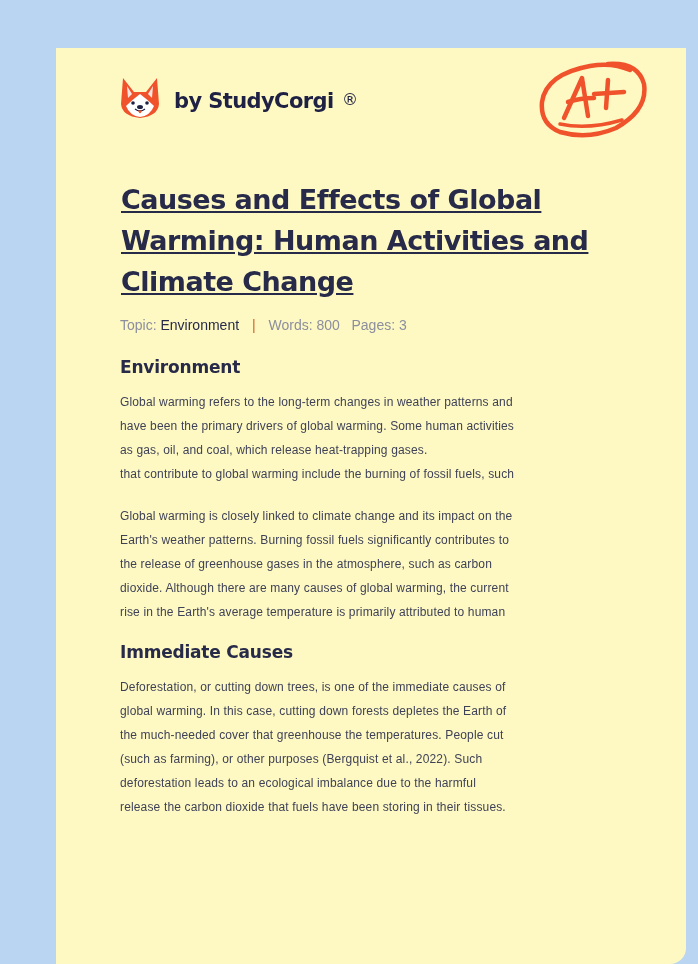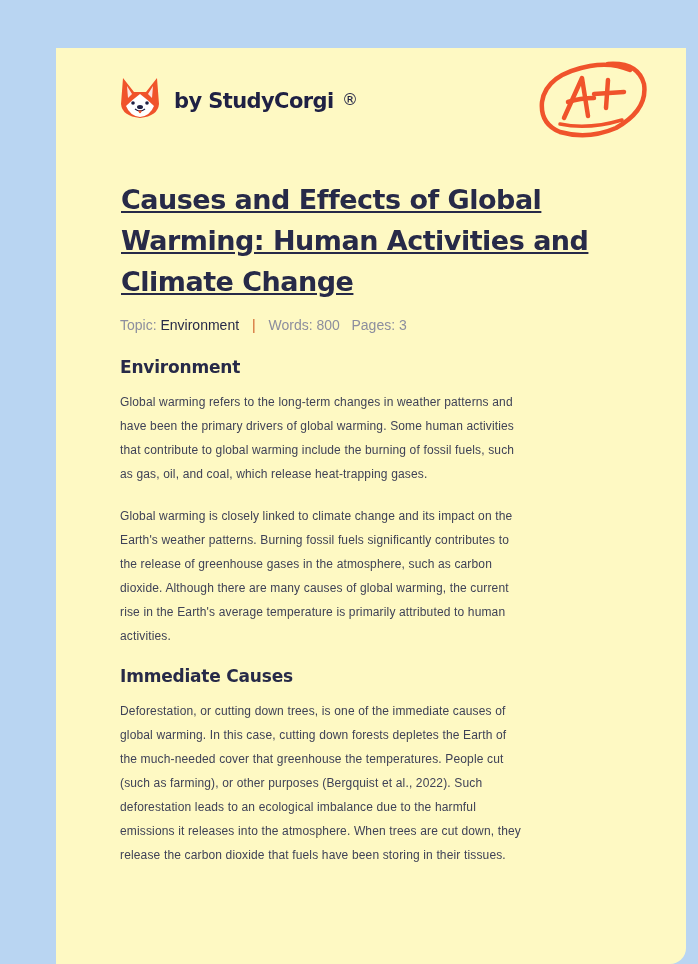--- a/index.html
+++ b/index.html
@@ -90,38 +90,36 @@
       &nbsp;
       <span>Pages:</span>
       <span>3</span>
     </div>
 
     <h2 style="margin-top:22px">Environment</h2>
 
     <p style="margin-top:13px">
       <span style="display:block">Global warming refers to the long-term changes in weather patterns and</span>
       <span style="display:block">have been the primary drivers of global warming. Some human activities</span>
+      <span style="display:block">as gas, oil, and coal, which release heat-trapping gases.</span>
       <span style="display:block">that contribute to global warming include the burning of fossil fuels, such</span>
-      <span style="display:block">as gas, oil, and coal, which release heat-trapping gases.</span>
     </p>
 
     <p style="margin-top:18px">
       <span style="display:block">Global warming is closely linked to climate change and its impact on the</span>
       <span style="display:block">Earth's weather patterns. Burning fossil fuels significantly contributes to</span>
       <span style="display:block">the release of greenhouse gases in the atmosphere, such as carbon</span>
       <span style="display:block">dioxide. Although there are many causes of global warming, the current</span>
       <span style="display:block">rise in the Earth's average temperature is primarily attributed to human</span>
-      <span style="display:block">activities.</span>
     </p>
 
     <h2 style="margin-top:18px">Immediate Causes</h2>
 
     <p style="margin-top:13px">
       <span style="display:block">Deforestation, or cutting down trees, is one of the immediate causes of</span>
       <span style="display:block">global warming. In this case, cutting down forests depletes the Earth of</span>
       <span style="display:block">the much-needed cover that greenhouse the temperatures. People cut</span>
       <span style="display:block">(such as farming), or other purposes (Bergquist et al., 2022). Such</span>
       <span style="display:block">deforestation leads to an ecological imbalance due to the harmful</span>
-      <span style="display:block">emissions it releases into the atmosphere. When trees are cut down, they</span>
       <span style="display:block">release the carbon dioxide that fuels have been storing in their tissues.</span>
     </p>
   </div>
 </div>
 
 </body></html>

